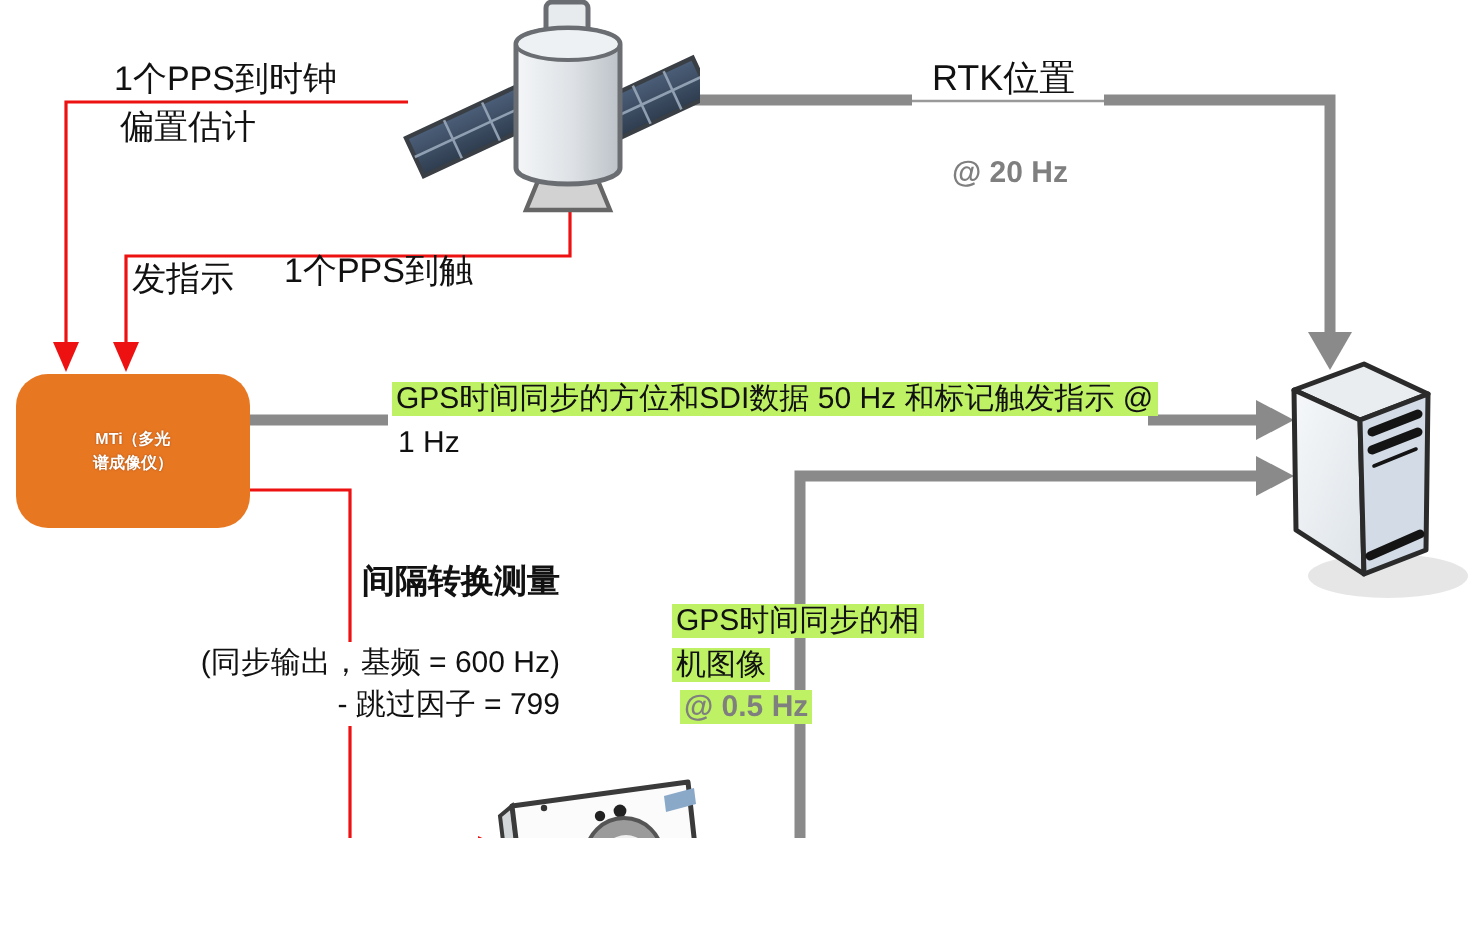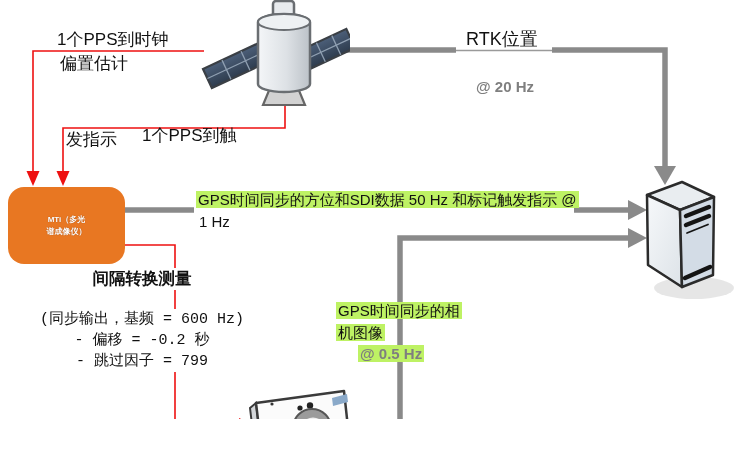--- a/index.html
+++ b/index.html
@@ -7,21 +7,21 @@
   #canvas{
     position:relative;width:738px;height:419px;background:#ffffff;overflow:hidden;
     font-family:"Liberation Sans","DejaVu Sans",sans-serif;color:#111;
   }
   .lbl{position:absolute;white-space:nowrap;line-height:1.15;}
   .lbl.big{font-size:17px;}
   .lbl.med{font-size:15px;}
   .rate{font-weight:bold;color:#7f7f7f;font-size:15px;}
   .whitebg{background:#bef264;padding:0 2px;}
   #rtk-title{font-size:18px;}
-  #interval-block{position:absolute;left:2px;top:268px;width:280px;text-align:center;font-family:Liberation Mono, monospace;}
+  #interval-block{position:absolute;left:2px;top:280px;width:280px;text-align:right;}
   #interval-block .row{display:block;}
   #interval-block .row span{display:inline-block;background:#fff;padding:0 2px;}
   #interval-title{font-size:16.5px;font-weight:bold;margin-bottom:19px;}
   #interval-block .d{font-size:15px;line-height:21px;}
   #mti-box{
     position:absolute;left:8px;top:187px;width:117px;height:77px;
     border-radius:16px;display:flex;align-items:center;justify-content:center;
     text-align:center;color:#ffffff;font-size:8px;font-weight:bold;line-height:1.5;
     white-space:pre-line;text-shadow:0 0 1px rgba(80,30,0,.55);
     z-index:3;
@@ -80,27 +80,26 @@
 
   <div class="lbl txt" id="rtk-title" style="left:466px;top:29px;">RTK位置</div>
   <div class="lbl rate txt" style="left:476px;top:52px;margin-top:26px;">@ 20 Hz</div>
 
   <div class="lbl med whitebg txt" style="left:196px;top:191px;">GPS时间同步的方位和SDI数据 50 Hz 和标记触发指示 @</div>
   <div class="lbl med txt" style="left:199px;top:213px;">1 Hz</div>
 
   <div id="interval-block" class="txt">
     <div class="row" id="interval-title"><span>间隔转换测量</span></div>
     <div class="row d"><span>(同步输出，基频 = 600 Hz)</span></div>
-    <div class="row d"><span>- 偏移 = -0.2 秒</span></div>
     <div class="row d"><span>- 跳过因子 = 799</span></div>
   </div>
 
   <div class="lbl med whitebg txt" style="left:336px;top:302px;">GPS时间同步的相</div>
   <div class="lbl med whitebg txt" style="left:336px;top:324px;">机图像</div>
-  <div class="lbl rate whitebg txt" style="left:358px;top:345px;">@ 0.5 Hz</div>
+  <div class="lbl rate whitebg txt" style="left:340px;top:345px;">@ 0.5 Hz</div>
 
   <div id="mti-box" style="background:#E87722;align-items:center;">
     <span>MTi（多光
 谱成像仪）</span>
   </div>
 
   <svg class="icon" style="left:200px;top:0px;" width="150" height="118" viewBox="0 0 150 118">
     <defs>
       <linearGradient id="satBody" x1="0" y1="0" x2="1" y2="0">
         <stop offset="0" stop-color="#f4f6f8"></stop>

